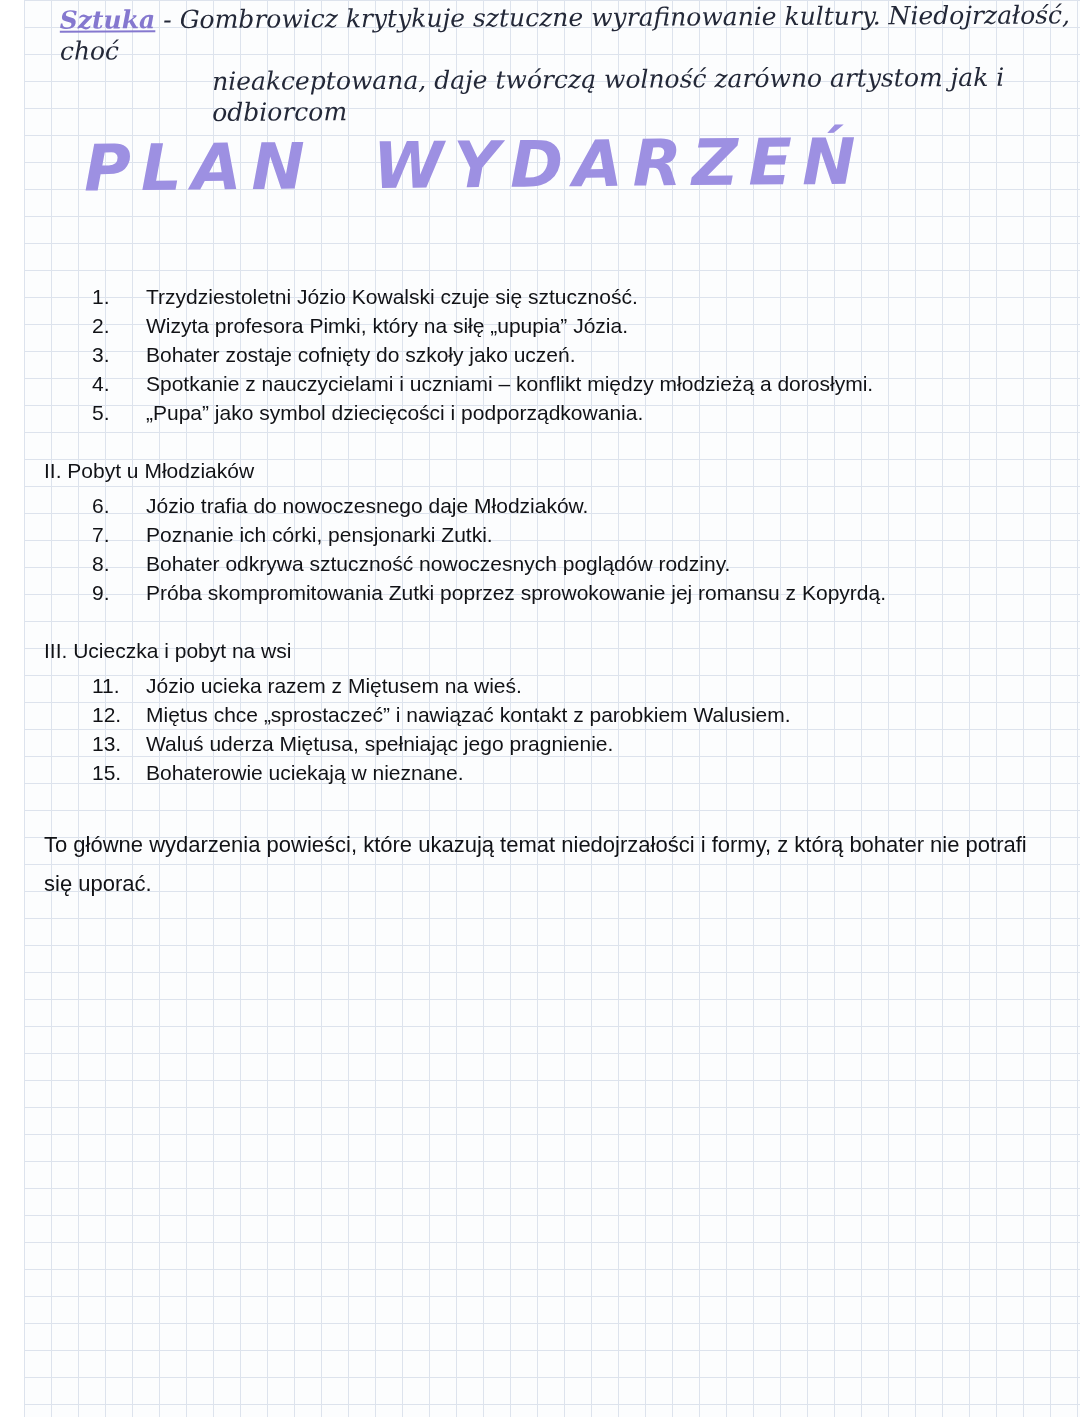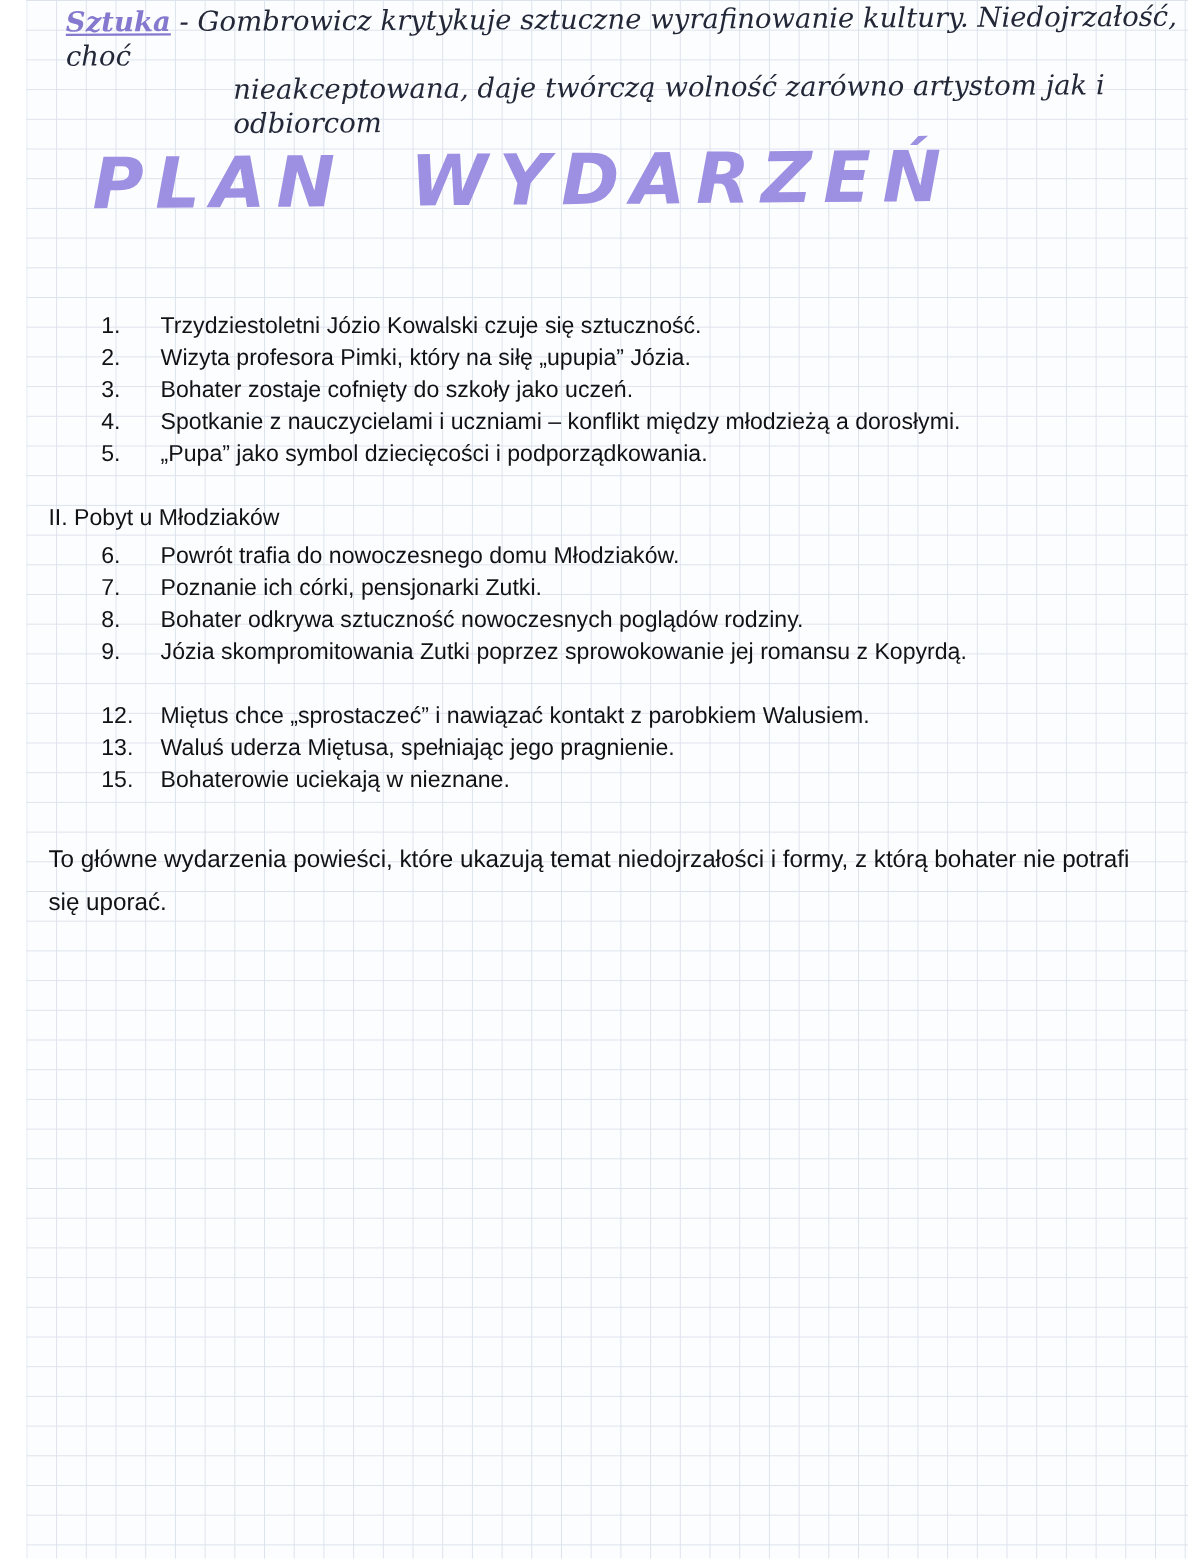--- a/index.html
+++ b/index.html
@@ -129,39 +129,44 @@
           <span class="item-text">„Pupa” jako symbol dziecięcości i podporządkowania.</span>
         </div>
       </div>
     </div>
 
     <div class="section">
       <p class="section-heading">II. Pobyt u Młodziaków</p>
       <div class="list">
         <div class="list-row">
           <span class="num">6.</span>
-          <span class="item-text">Powrót trafia do nowoczesnego domu Młodziaków.</span>
+          <span class="item-text">Józio trafia do nowoczesnego daje Młodziaków.</span>
         </div>
         <div class="list-row">
           <span class="num">7.</span>
           <span class="item-text">Poznanie ich córki, pensjonarki Zutki.</span>
         </div>
         <div class="list-row">
           <span class="num">8.</span>
           <span class="item-text">Bohater odkrywa sztuczność nowoczesnych poglądów rodziny.</span>
         </div>
         <div class="list-row">
           <span class="num">9.</span>
-          <span class="item-text">Józia skompromitowania Zutki poprzez sprowokowanie jej romansu z Kopyrdą.</span>
+          <span class="item-text">Próba skompromitowania Zutki poprzez sprowokowanie jej romansu z Kopyrdą.</span>
         </div>
       </div>
     </div>
 
     <div class="section">
+      <p class="section-heading">III. Ucieczka i pobyt na wsi</p>
       <div class="list">
+        <div class="list-row">
+          <span class="num">11.</span>
+          <span class="item-text">Józio ucieka razem z Miętusem na wieś.</span>
+        </div>
         <div class="list-row">
           <span class="num">12.</span>
           <span class="item-text">Miętus chce „sprostaczeć” i nawiązać kontakt z parobkiem Walusiem.</span>
         </div>
         <div class="list-row">
           <span class="num">13.</span>
           <span class="item-text">Waluś uderza Miętusa, spełniając jego pragnienie.</span>
         </div>
         <div class="list-row">
           <span class="num">15.</span>

